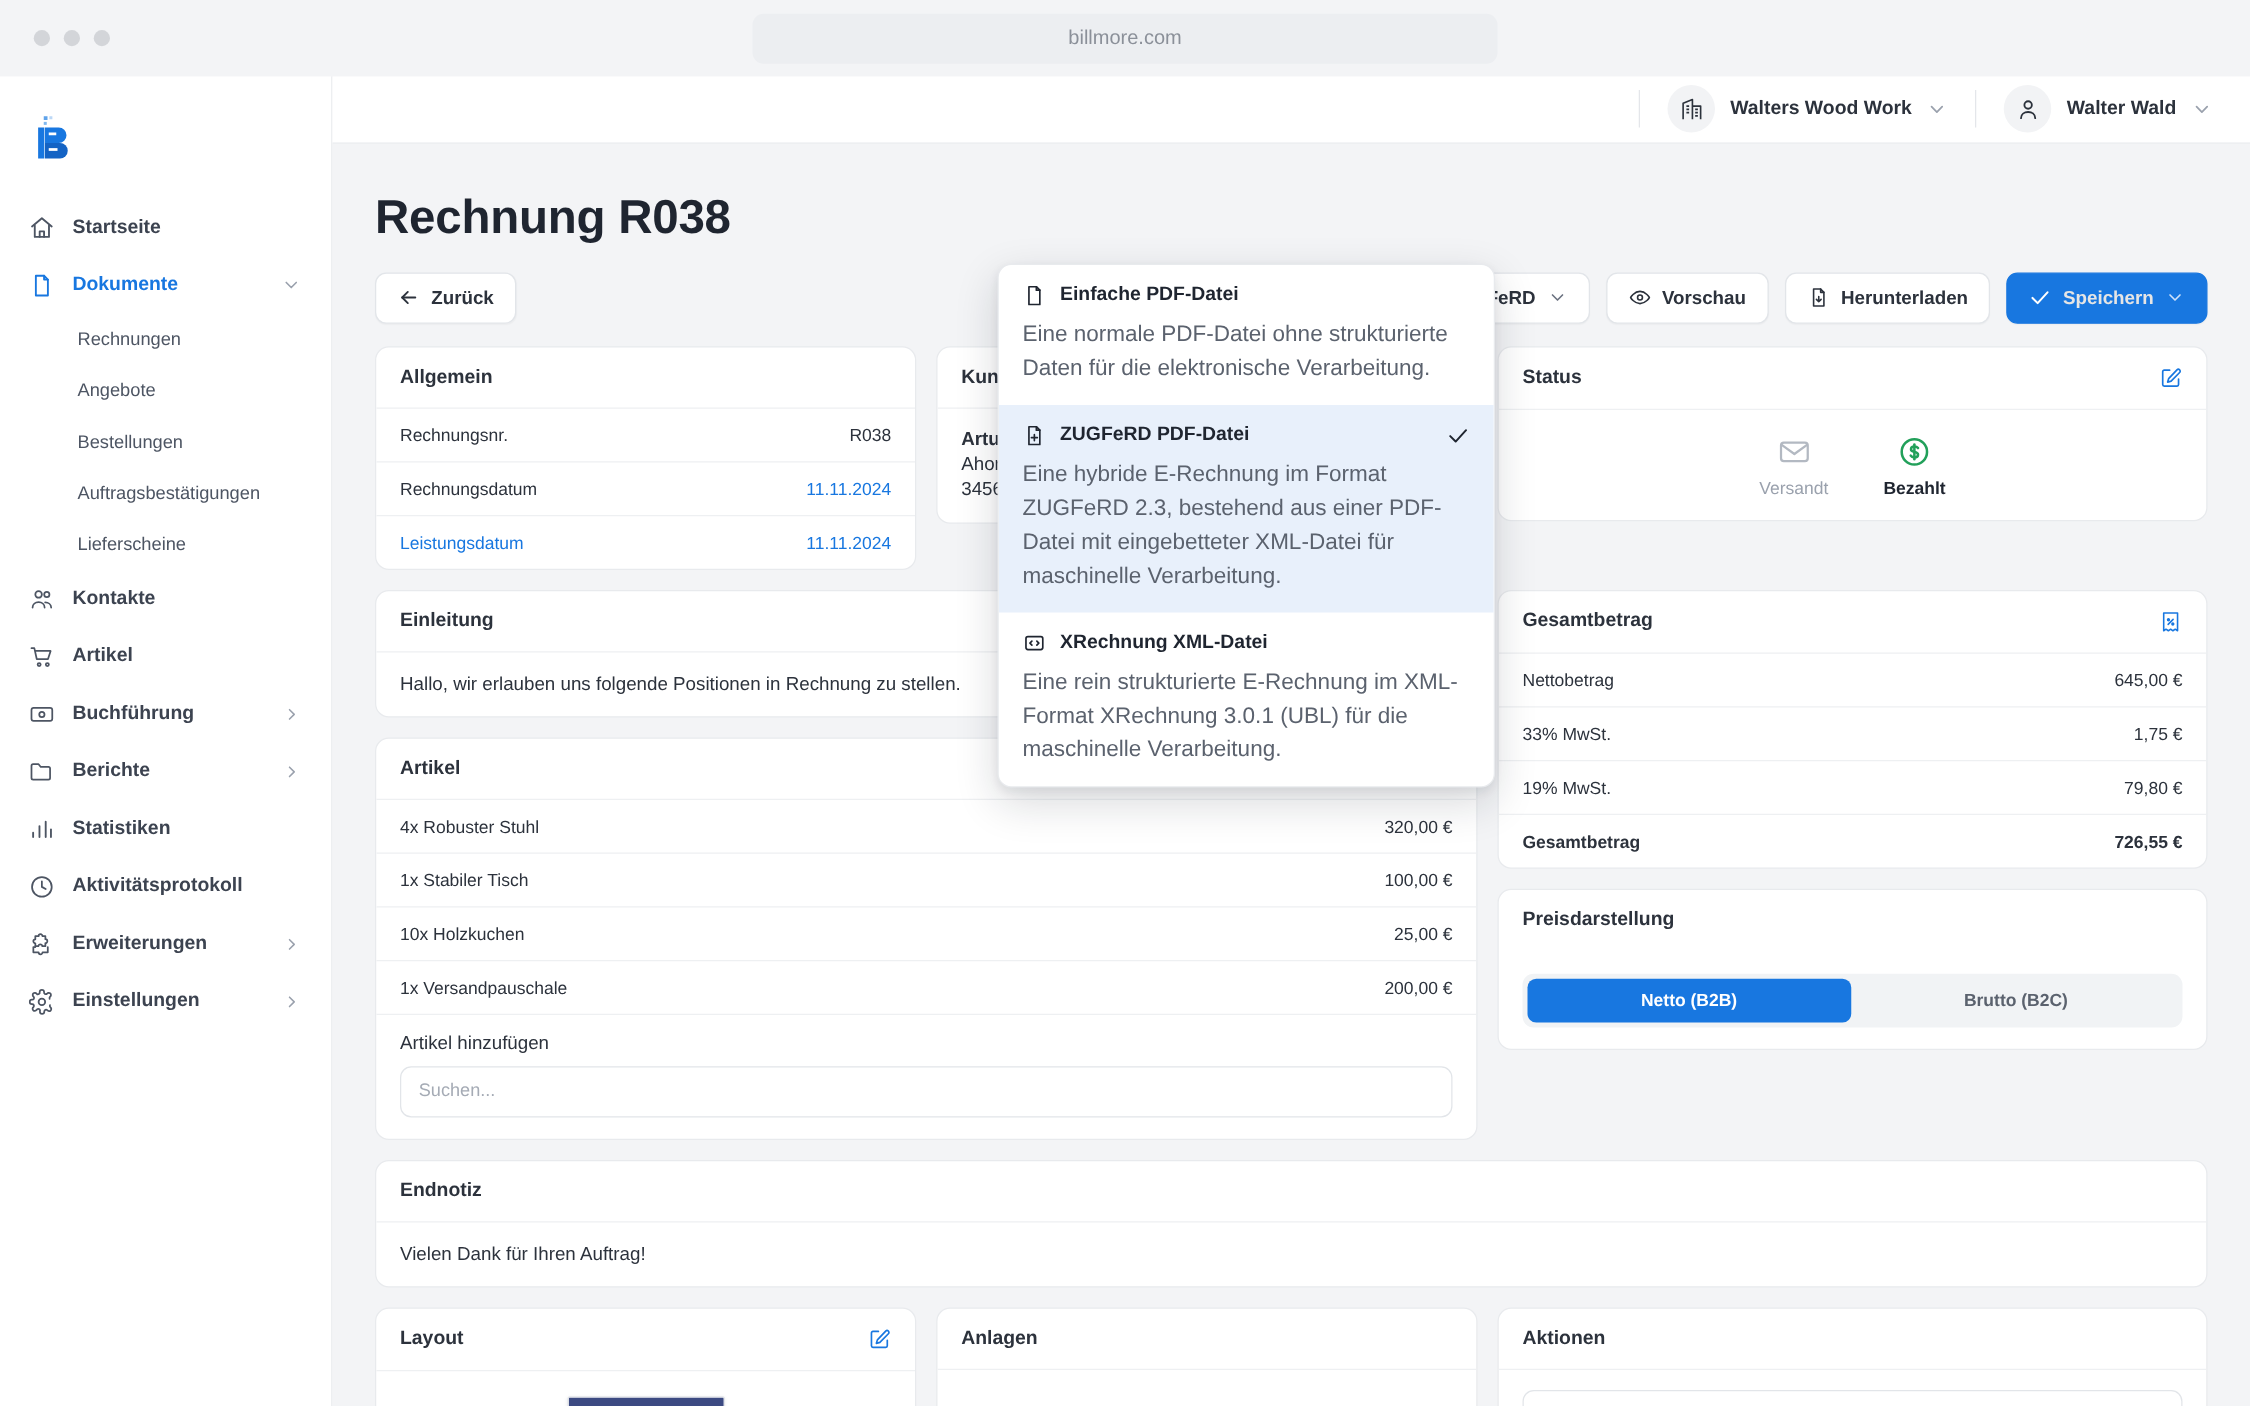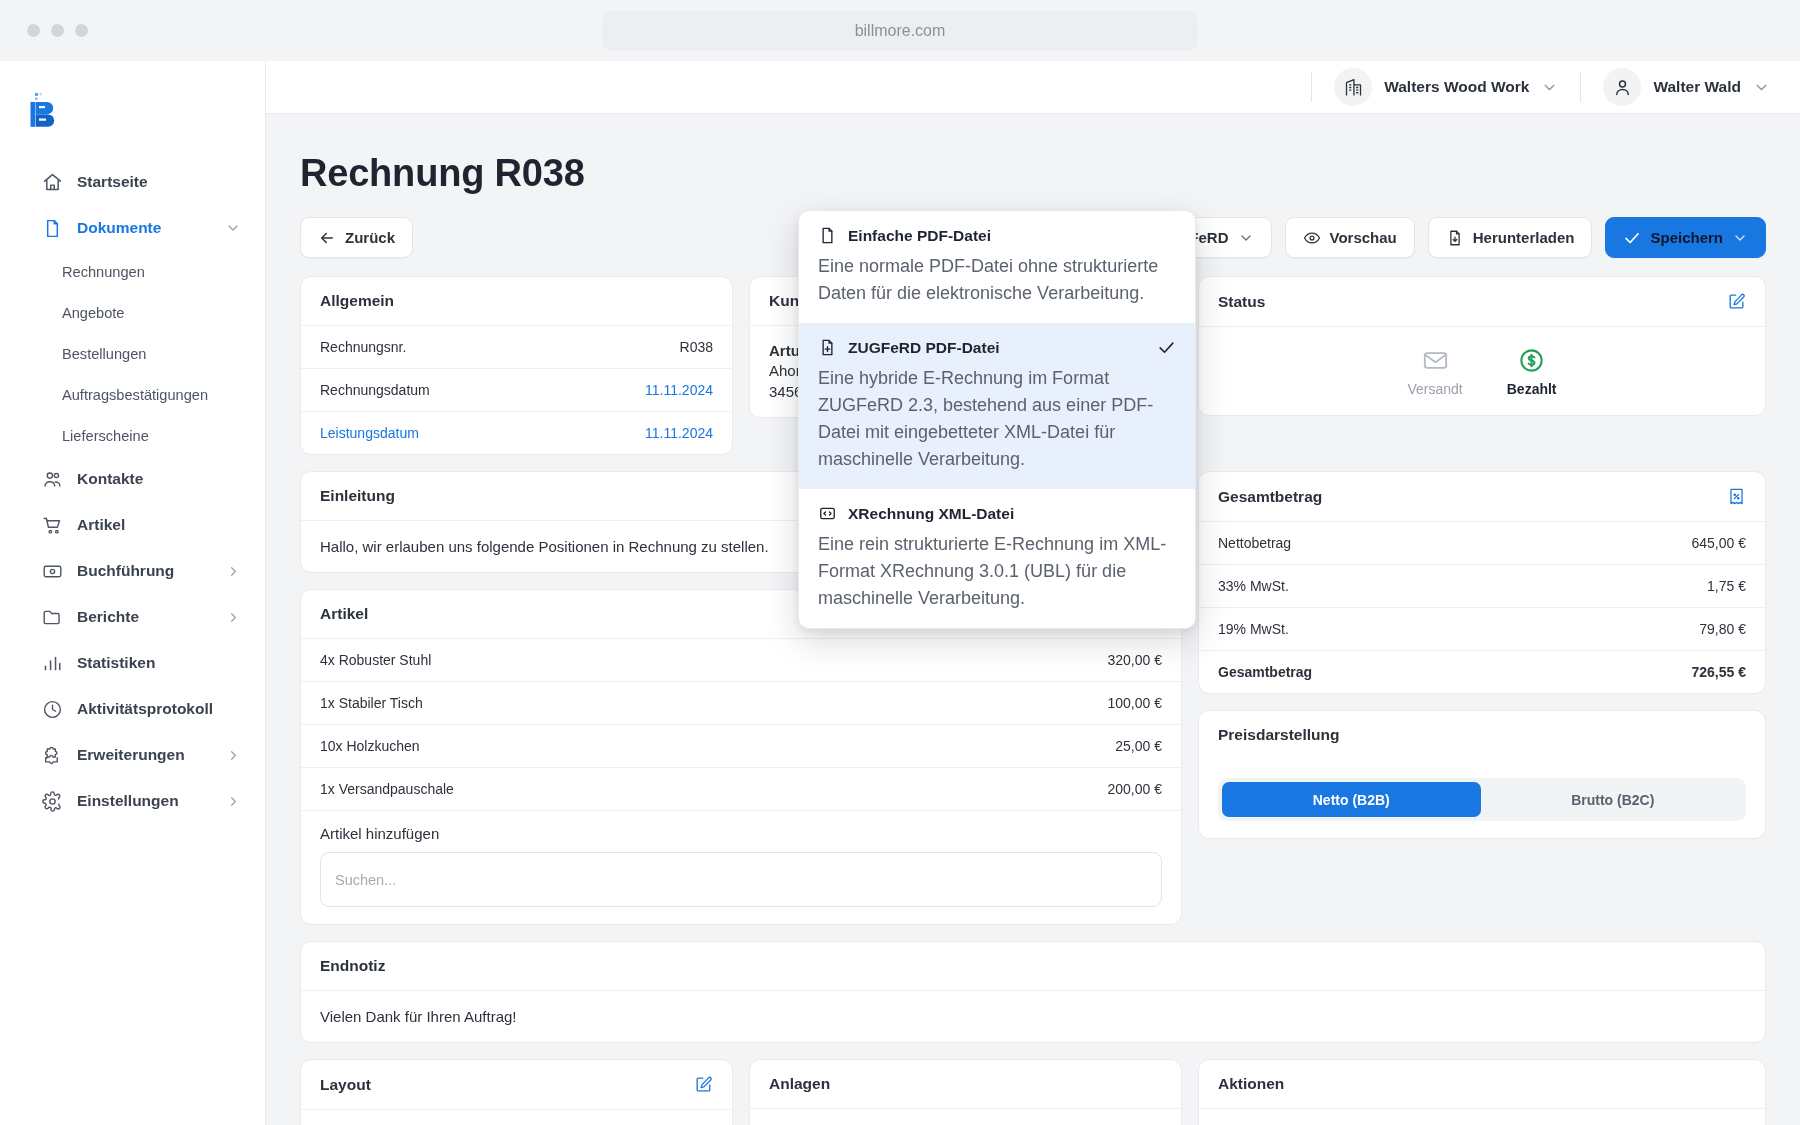--- a/index.html
+++ b/index.html
@@ -35,21 +35,21 @@
   .sidebar {
     width: 266px; min-width: 266px;
     background: #ffffff;
     border-right: 1px solid #e8eaed;
     padding-top: 18px;
     overflow: hidden;
   }
   .logo { padding: 12px 0 30px 26px; }
   .nav-item {
     display: flex; align-items: center;
-    height: 46px; padding: 0 24px 0 41px;
+    height: 46px; padding: 0 24px 0 22px;
     font-size: 15.5px; font-weight: 600; color: #3c4350;
     cursor: pointer; gap: 14px;
   }
   .nav-item .ico { width: 22px; height: 22px; display:flex; align-items:center; justify-content:center; flex: 0 0 22px; }
   .nav-item .lbl { flex: 1 1 auto; white-space: nowrap; }
   .nav-item.active { color: #1877e0; }
   .nav-item .chev { color: #9aa1ad; display: flex; align-items: center; }
   .sub-item {
     display: flex; align-items: center;
     height: 41px; padding-left: 62px;
@@ -82,21 +82,21 @@
   .toolbar { display: flex; align-items: center; height: 41px; margin-bottom: 18px; }
   .btn {
     display: inline-flex; align-items: center; gap: 9px;
     height: 41px; padding: 0 17px;
     background: #fff; border: 1px solid #e2e5e9; border-radius: 9px;
     font-size: 15px; font-weight: 600; color: #2c323c;
     cursor: pointer; white-space: nowrap;
     box-shadow: 0 1px 1px rgba(16,24,40,.03);
   }
   .btn .chev { color: #6b7280; display: flex; }
-  .btn-primary { background: #1877e0; border-color: #1877e0; color: #0f172a; }
+  .btn-primary { background: #1877e0; border-color: #1877e0; color: #e5e5e5; }
   .btn-primary .chev { color: #cfe2fa; }
   .spacer { flex: 1 1 auto; }
   .tb-right { display: flex; gap: 13px; }
 
   
   .grid { display: flex; gap: 16px; align-items: flex-start; }
   .col-a { width: 433px; flex: 0 0 433px; display: flex; flex-direction: column; gap: 16px; }
   .col-b { width: 433px; flex: 0 0 433px; display: flex; flex-direction: column; gap: 16px; }
   .col-c { flex: 1 1 auto; display: flex; flex-direction: column; gap: 16px; }
 
@@ -122,21 +122,21 @@
   .addr .n { font-weight: 700; }
 
   .statusrow { display: flex; gap: 44px; padding: 20px 0 18px 0; justify-content: center; }
   .status-item { display: flex; flex-direction: column; align-items: center; gap: 7px; cursor: pointer; }
   .status-item .lab { font-size: 14px; color: #9aa1ad; }
   .status-item.done .lab { color: #1f2530; font-weight: 700; }
 
   .search-wrap { padding: 0 19px 17px 19px; }
   .search-label { padding: 14px 19px 10px 19px; font-size: 15px; color: #2c323c; }
   .search-input {
-    width: 100%; height: 55px; border: 1px solid #e2e5e9; border-radius: 9px;
+    width: 100%; height: 41px; border: 1px solid #e2e5e9; border-radius: 9px;
     padding: 0 14px; font-size: 14.5px; color: #2c323c;
     font-family: "Liberation Sans", sans-serif; background: #fff;
   }
   .search-input::placeholder { color: #a5abb5; }
 
   .segmented {
     display: flex; margin: 30px 19px 17px 19px;
     background: #f1f3f5; border-radius: 9px; padding: 4px; gap: 3px;
   }
   .seg {

